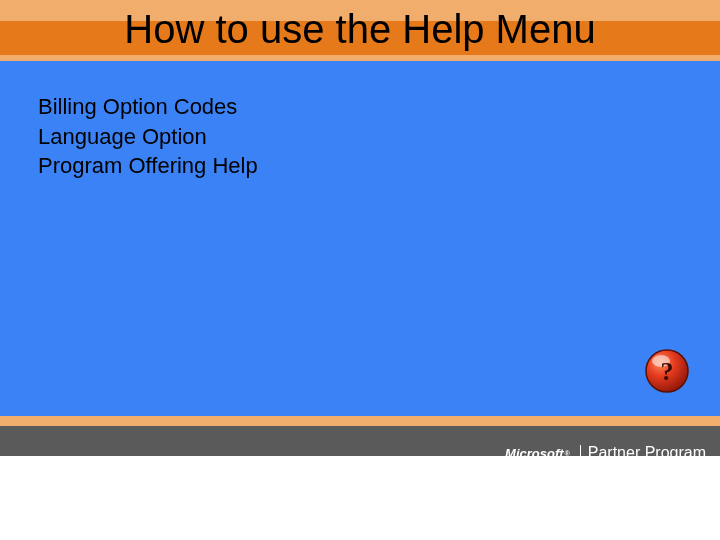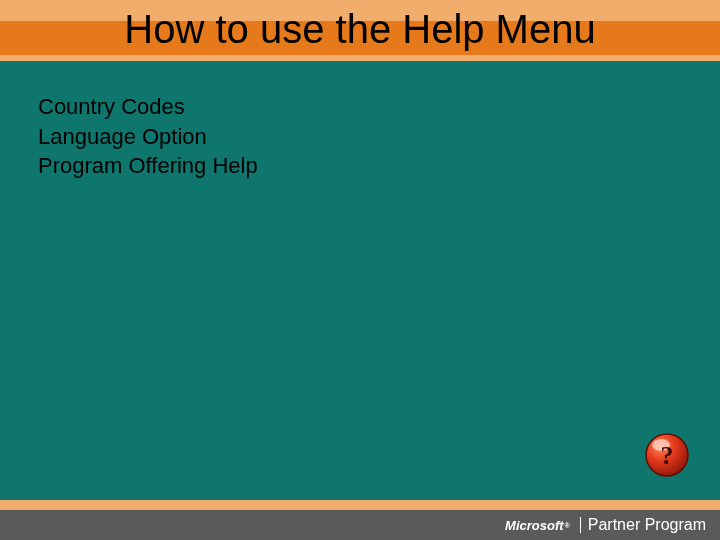--- a/index.html
+++ b/index.html
@@ -1,17 +1,17 @@
 <!DOCTYPE html>
 <html><head>
 <meta charset="utf-8">
 <style>
   * { margin: 0; padding: 0; box-sizing: border-box; }
   html, body { width: 720px; height: 540px; font-family: Arial, Helvetica, sans-serif; background: #fff; overflow: hidden; }
-  .slide { position: relative; width: 720px; height: 540px; background: #0f766e; }
+  .slide { position: relative; width: 720px; height: 456px; background: #3b82f6; }
 
   
   .title-wrap { position: relative; width: 100%; height: 78px; }
   .title-band-light { position: absolute; left: 0; right: 0; top: 0; height: 21px; background: #f0ad6b; }
   .title-band-dark  { position: absolute; left: 0; right: 0; top: 21px; height: 34px; background: #e67a1a; }
   .title-band-bot   { position: absolute; left: 0; right: 0; top: 55px; height: 6px; background: #f0ad6b; }
   .title-text {
     position: absolute; left: 0; right: 0; top: 0; height: 58px;
     display: flex; align-items: center; justify-content: center;
     font-size: 40px; color: #000; font-weight: 400; letter-spacing: 0px;
@@ -22,42 +22,42 @@
   .body div { font-size: 22px; color: #000; line-height: 1.35; }
 
   
   .help-icon { position: absolute; right: 30px; bottom: 62px; width: 46px; height: 46px; }
 
   
   .footer { position: absolute; left: 0; right: 0; bottom: 0; height: 40px; }
   .footer-light { position: absolute; left: 0; right: 0; top: 0; height: 10px; background: #f0ad6b; }
   .footer-dark  { position: absolute; left: 0; right: 0; top: 10px; height: 30px; background: #5a5a5a; }
   .footer-brand {
-    position: absolute; right: 14px; top: 12px; height: 26px;
+    position: absolute; right: 14px; top: 24px; height: 26px;
     display: flex; align-items: center; color: #fff; font-size: 13px;
   }
   .ms-logo { font-style: italic; font-weight: 700; letter-spacing: 0px; }
   .ms-reg { font-size: 7px; vertical-align: super; margin: 0 3px 0 1px; font-style: italic; font-weight: 700; }
   .divider { display: inline-block; width: 1px; height: 16px; background: #fff; margin: 0 7px; }
   .pp { font-size: 16px; }
 </style>
 </head>
 <body>
 
 <div class="slide">
 
   <div class="title-wrap">
     <div class="title-band-light"></div>
     <div class="title-band-dark"></div>
     <div class="title-band-bot"></div>
     <div class="title-text">How to use the Help Menu</div>
   </div>
 
   <div class="body">
-    <div>Country Codes</div>
+    <div>Billing Option Codes</div>
     <div>Language Option</div>
     <div>Program Offering Help</div>
   </div>
 
   <svg class="help-icon" viewBox="0 0 46 46">
     <defs>
       <radialGradient id="gball" cx="35%" cy="30%" r="75%">
         <stop offset="0%" stop-color="#ff8a5a"></stop>
         <stop offset="45%" stop-color="#e53a1e"></stop>
         <stop offset="100%" stop-color="#8f1608"></stop>

